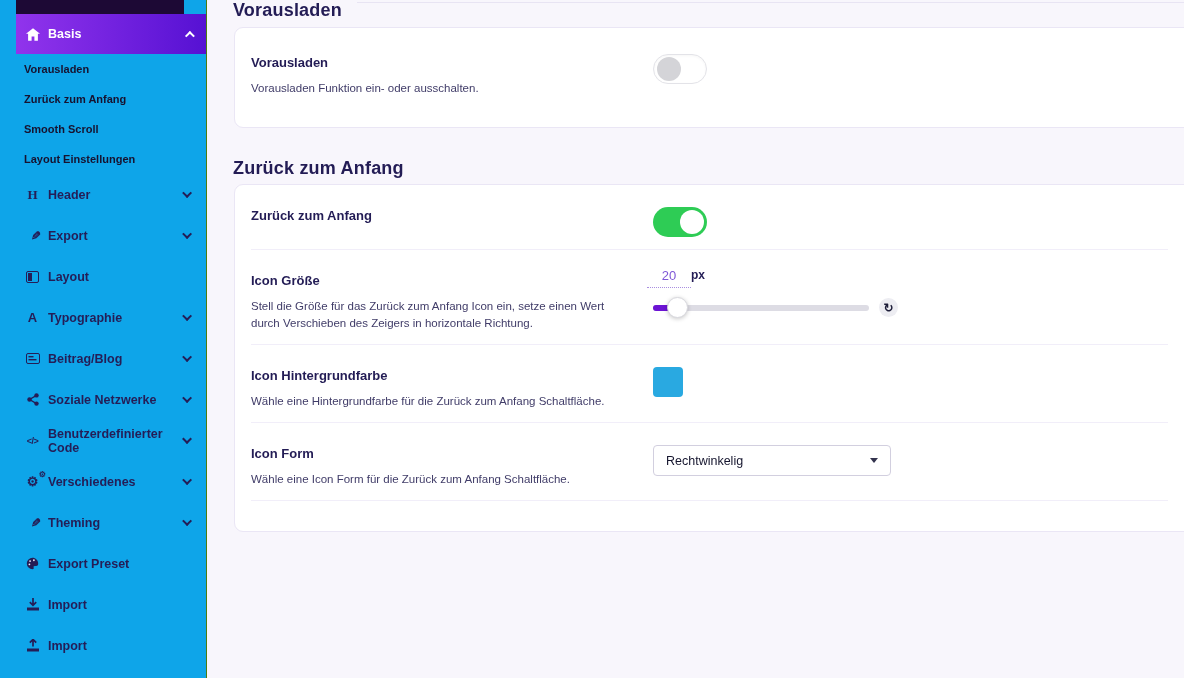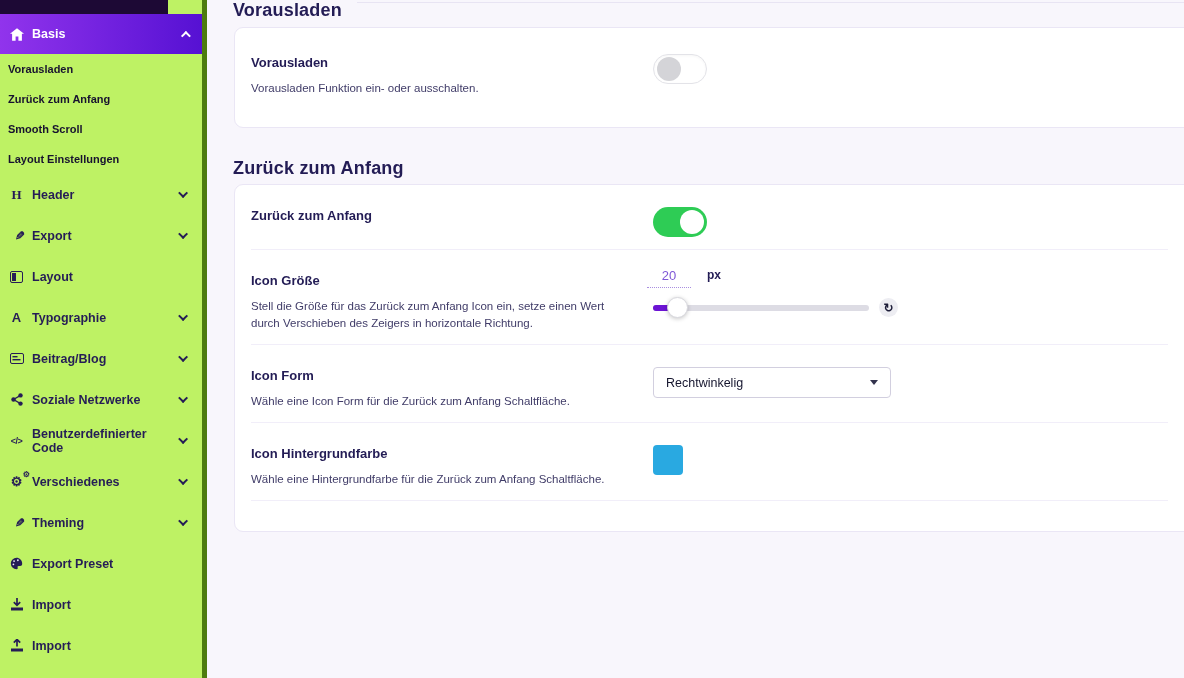--- a/index.html
+++ b/index.html
@@ -2,21 +2,21 @@
 <html><head>
 <meta charset="utf-8">
 <style>
   * { margin:0; padding:0; box-sizing:border-box; }
   html,body { width:1184px; height:678px; overflow:hidden; }
   body { font-family:"Liberation Sans", sans-serif; background:#f8f6fc; }
   .app { display:flex; width:1184px; height:678px; }
 
   
   .sidebar { position:relative; width:207px; min-width:207px; height:100%;
-             background:#bef264; border-right:5px solid #4d7c0f; }
+             background:#0ea5e9; border-right:1px solid #4d7c0f;padding-left:16px; }
   .topstrip { width:168px; height:14px; background:#1d0935; }
   .nav-basis { height:40px; display:flex; align-items:center; padding:0 14px 0 8px;
                background:linear-gradient(90deg,#9134ec 0%,#5611d3 100%); color:#fff;
                font-size:12.5px; font-weight:600; cursor:pointer; }
   .nav-item { height:41px; display:flex; align-items:center; padding:0 14px 0 8px;
               color:#251d56; font-size:12.5px; font-weight:600; cursor:pointer; }
   .icn { width:17px; display:inline-flex; justify-content:center; align-items:center;
          margin-right:7px; color:#251d56; flex:none; }
   .nav-basis .icn { color:#fff; }
   .icn-serif { font-family:"Liberation Serif", serif; font-weight:700; font-size:13px; }
@@ -65,21 +65,21 @@
             border-radius:4px; display:flex; align-items:center; padding:0 12px;
             font-size:12.5px; color:#15152e; cursor:pointer; }
   .sel-icon { font-weight:700; margin-right:6px; font-size:13px; }
   .caret { margin-left:auto; width:0; height:0; border-left:4px solid transparent;
            border-right:4px solid transparent; border-top:5px solid #33334d; }
 
   .size-line { display:flex; align-items:flex-start; margin:-4px 0 10px; }
   .size-input { display:inline-block; width:44px; text-align:center; font-size:13px;
                 color:#7e57d6; border-bottom:1px dotted #a98ee0; padding-bottom:4px;
                 margin-left:-6px; cursor:text; }
-  .size-unit { font-size:12px; color:#231c55; font-weight:600; margin-left:16px; }
+  .size-unit { font-size:12px; color:#231c55; font-weight:600; }
   .slider-line { display:flex; align-items:center; gap:10px; }
   .track { position:relative; width:216px; height:6px; border-radius:3px;
            background:#dddce4; cursor:pointer; }
   .fill { position:absolute; left:0; top:0; height:6px; width:25px; border-radius:3px;
           background:#6c13d4; }
   .thumb { position:absolute; left:14px; top:-8px; width:21px; height:21px;
            border-radius:50%; background:#fff; border:1px solid #d8d8de;
            box-shadow:0 1px 4px rgba(0,0,0,.22); cursor:grab; }
   .reset { width:19px; height:19px; border-radius:50%; background:#ededf2;
            display:flex; align-items:center; justify-content:center; font-size:12px;
@@ -271,41 +271,41 @@
               <div class="thumb"></div>
             </div>
             <div class="reset">↻</div>
           </div>
         </div>
       </div>
 
 
       <div class="row">
         <div class="row-text">
+          <div class="row-label">Icon Hintergrundfarbe</div>
+          <div class="row-desc">Wähle eine Hintergrundfarbe für die Zurück zum Anfang Schaltfläche.</div>
+        </div>
+        <div class="row-control">
+          <div class="swatch" style="background: rgb(41, 169, 225);"></div>
+        </div>
+      </div>
+
+      <div class="row">
+        <div class="row-text">
           <div class="row-label">Icon Form</div>
           <div class="row-desc">Wähle eine Icon Form für die Zurück zum Anfang Schaltfläche.</div>
         </div>
         <div class="row-control">
           <div class="select">
             <span>Rechtwinkelig</span>
             <span class="caret"></span>
           </div>
         </div>
       </div>
 
       <div class="row">
-        <div class="row-text">
-          <div class="row-label">Icon Hintergrundfarbe</div>
-          <div class="row-desc">Wähle eine Hintergrundfarbe für die Zurück zum Anfang Schaltfläche.</div>
-        </div>
-        <div class="row-control">
-          <div class="swatch" style="background: rgb(41, 169, 225);"></div>
-        </div>
-      </div>
-
-      <div class="row">
         
         
       </div>
 
     </section>
   </main>
 </div>
 
 </body></html>

